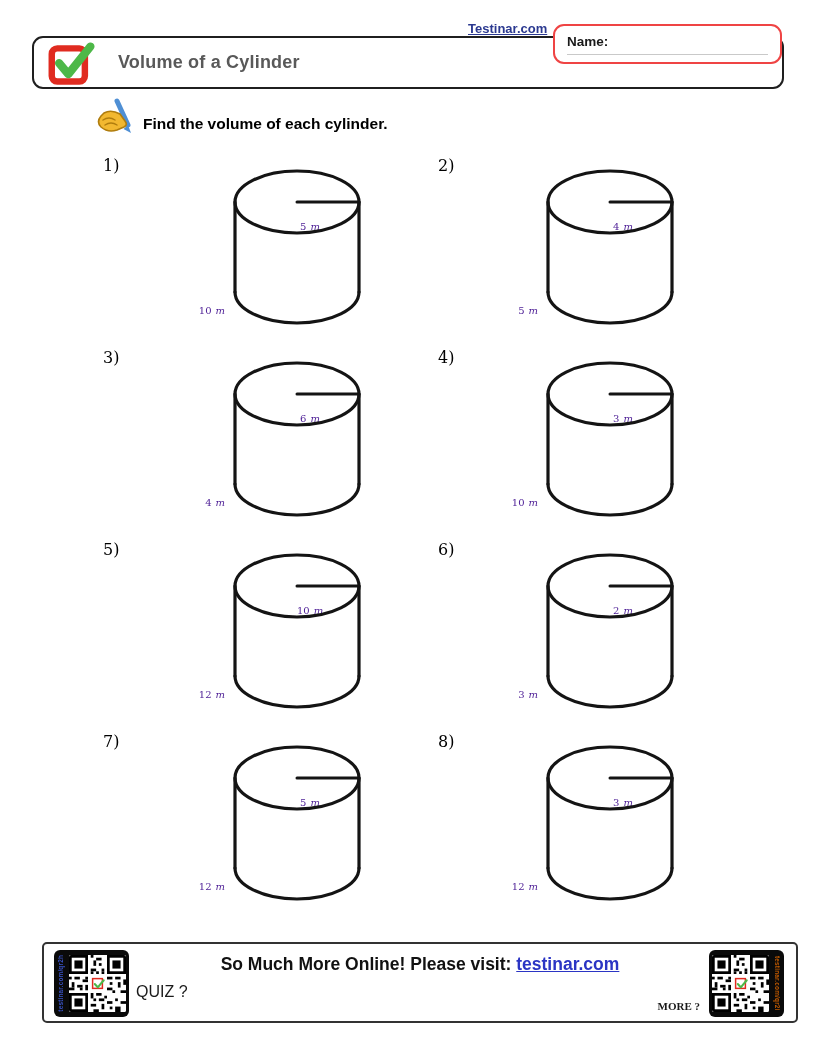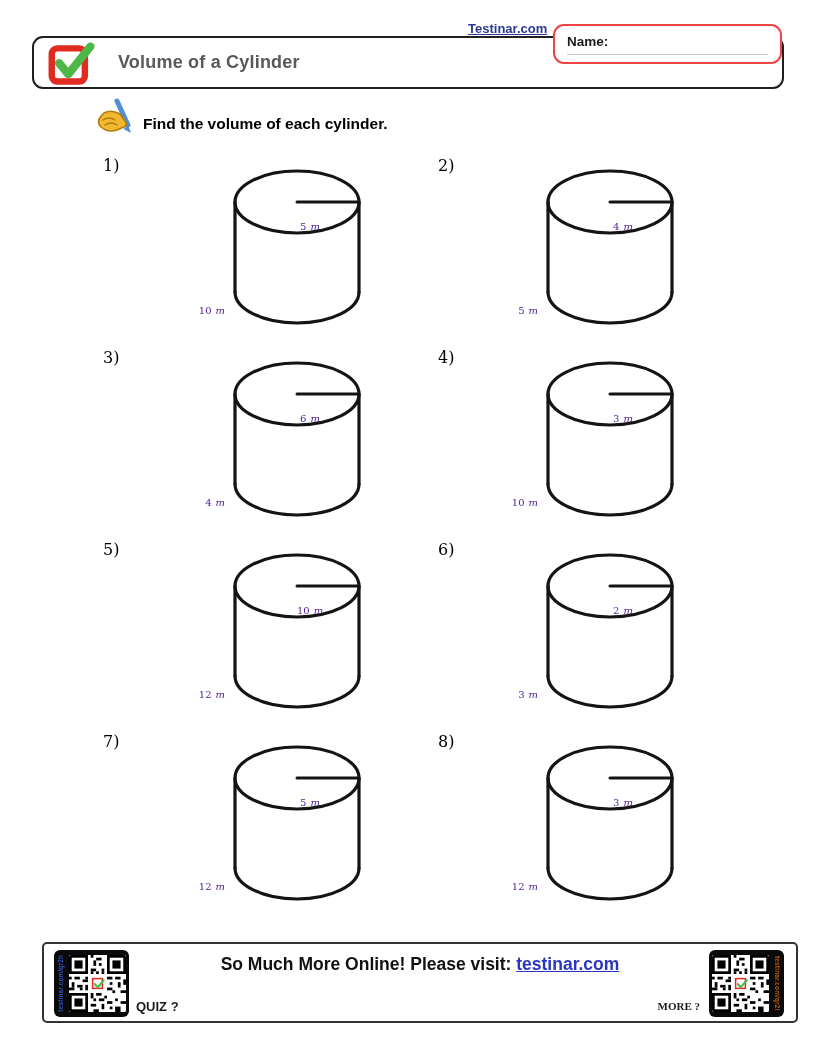--- a/index.html
+++ b/index.html
@@ -42,21 +42,21 @@
   .mlabel .unit { font-style:italic; margin-left:4px; font-family:"DejaVu Serif", serif; }
   .rlabel { position:absolute; left:96px; top:8px; width:70px; text-align:center; }
   .hlabel { position:absolute; left:0; top:92px; width:46px; text-align:right; }
 
   
   .footer-bar { position:absolute; left:30px; top:942px; width:756px; height:81px;
                 border:2px solid #333; border-radius:5px; background:#fff;margin-left:12px; }
   .footer-msg { position:absolute; left:0; right:0; top:10px; text-align:center;
                 font-size:17.5px; font-weight:bold; color:#111; }
   .footer-link { color:#2b35c4; text-decoration:underline; cursor:pointer; }
-  .quiz-label { position:absolute; left:92px; bottom:7px; font-size:13px; font-weight:bold; color:#1a1a1a; }
+  .quiz-label { position:absolute; left:92px; bottom:20px; font-size:16px; font-weight:normal; color:#1a1a1a; }
   .more-label { position:absolute; right:96px; bottom:9px; font-size:11px; font-weight:bold; color:#1a1a1a;font-family:Liberation Serif, serif; }
   .qr-box { position:absolute; top:6px; height:67px; background:#0a0a0a; border-radius:6px;
             display:flex; align-items:center; padding:3px; }
   .qr-box.left { left:10px; }
   .qr-box.right { right:12px; }
   .qr-svg { width:57px; height:57px; background:#fff; border-radius:2px; }
   .qr-caption { font-size:6.4px; font-weight:bold; letter-spacing:0.2px; width:12px;
                 overflow:hidden; text-align:center; }
   .qr-caption.cap-left  { writing-mode:vertical-rl; transform:rotate(180deg); color:#3a53c5; }
   .qr-caption.cap-right { writing-mode:vertical-rl; color:#c25a00; }

